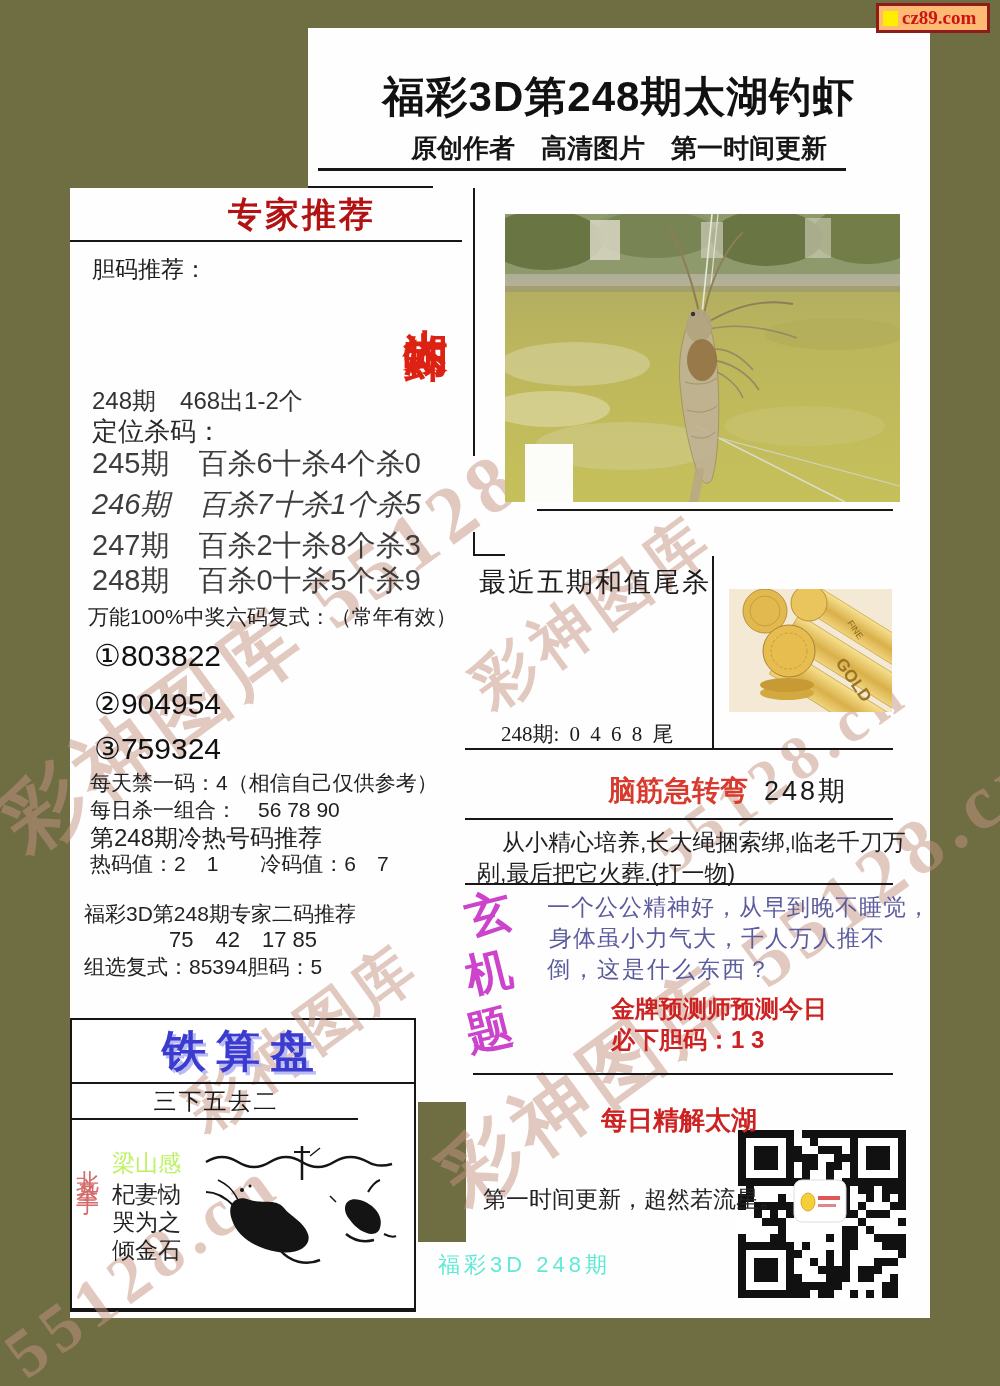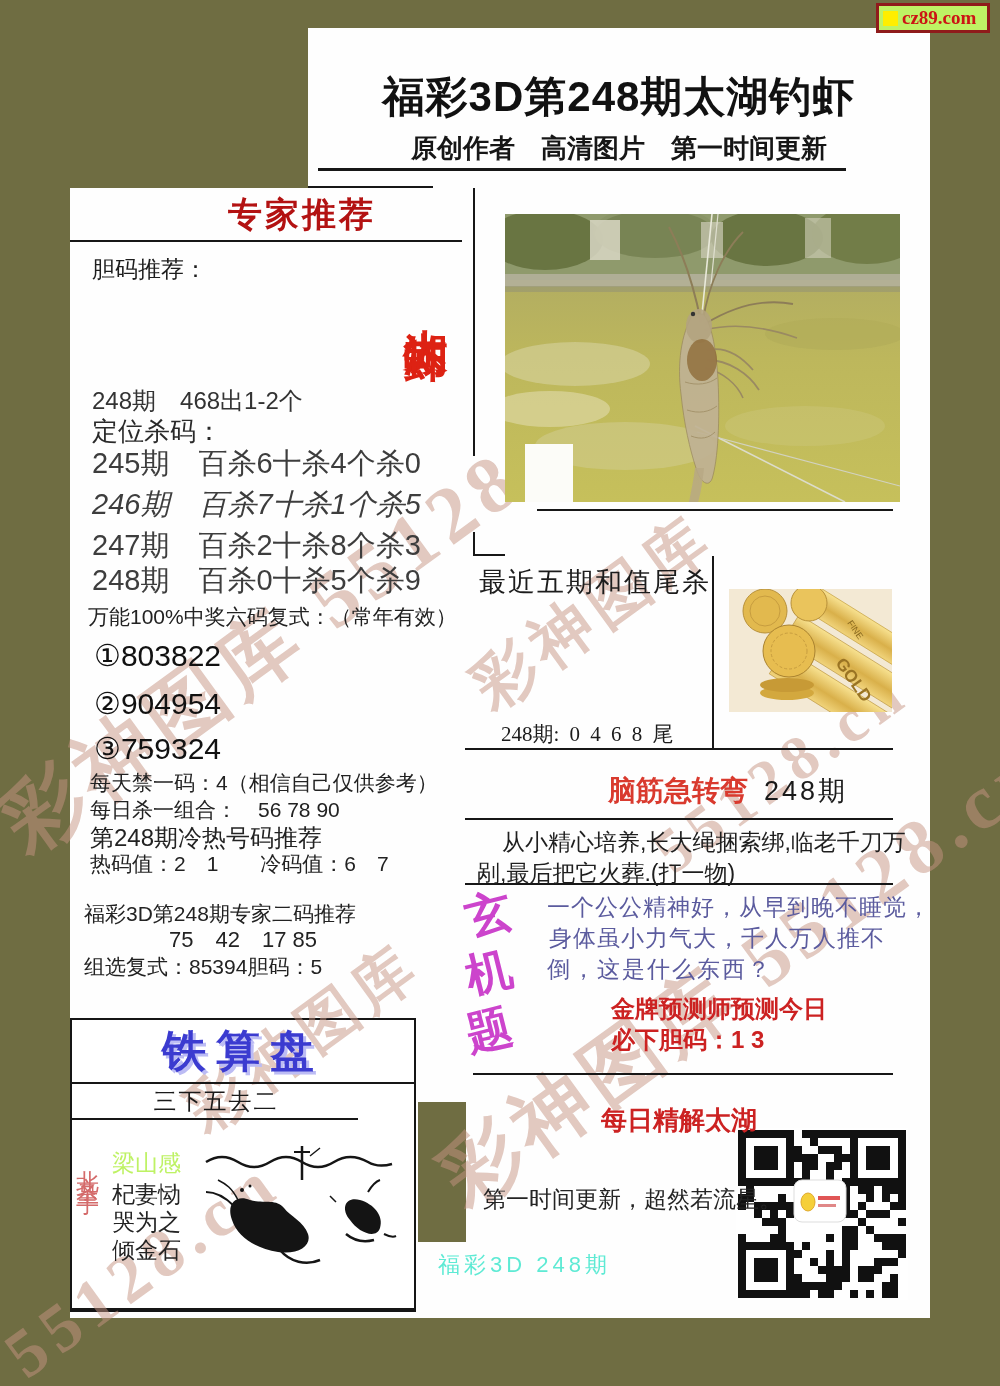--- a/index.html
+++ b/index.html
@@ -39,21 +39,21 @@
   <div class="line" style="left:473px;top:188px;width:2px;height:268px;"></div>
   <div class="line" style="left:473px;top:532px;width:2px;height:24px;"></div>
   <div class="line" style="left:473px;top:554px;width:32px;height:2px;"></div>
   <div class="line" style="left:537px;top:509px;width:356px;height:2px;"></div>
   <div class="line" style="left:712px;top:556px;width:2px;height:194px;"></div>
   <div class="line" style="left:465px;top:748px;width:428px;height:2px;"></div>
   <div class="line" style="left:465px;top:818px;width:428px;height:2px;"></div>
   <div class="line" style="left:465px;top:883px;width:428px;height:2px;"></div>
   <div class="line" style="left:473px;top:1073px;width:420px;height:2px;"></div>
 
-  <div class="abs" style="left:876px;top:3px;width:114px;height:30px;background:#bef264;border:3px solid #8f1b1b;box-sizing:border-box;display:flex;align-items:center;gap:4px;padding:0 4px;z-index:12;">
+  <div class="abs" style="left:876px;top:3px;width:114px;height:30px;background:#fdba74;border:3px solid #8f1b1b;box-sizing:border-box;display:flex;align-items:center;gap:4px;padding:0 4px;z-index:12;">
     <span style="width:15px;height:15px;background:#ffee00;display:inline-block;"></span>
     <span class="serif" style="color:#cc1414;font-weight:bold;font-size:19px;">cz89.com</span>
   </div>
 
   <div class="t center" style="left:308px;width:622px;top:72px;font-size:42px;font-weight:bold;letter-spacing:1px;color:#111;">福彩3D第248期太湖钓虾</div>
   <div class="t center" style="left:308px;width:622px;top:133px;font-size:26px;font-weight:bold;color:#161616;">原创作者　高清图片　第一时间更新</div>
 
   <div class="t center" style="left:70px;width:392px;top:194px;font-size:34px;font-weight:bold;color:#b31212;letter-spacing:3px;padding-left:36px;">专家推荐</div>
   <div class="t" style="left:92px;top:256px;font-size:23px;color:#1d1d1d;">胆码推荐：</div>
   <div class="t" style="left:92px;top:387px;font-size:24px;color:#333;">248期　468出1-2个</div>

